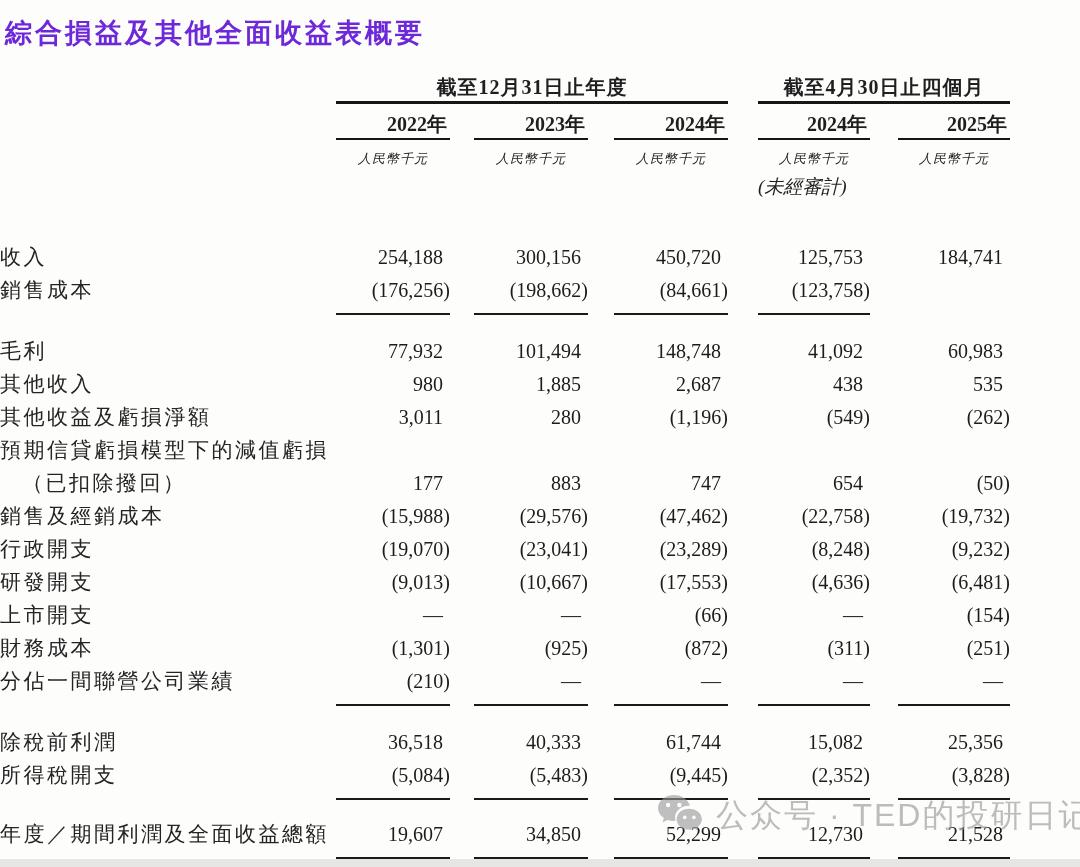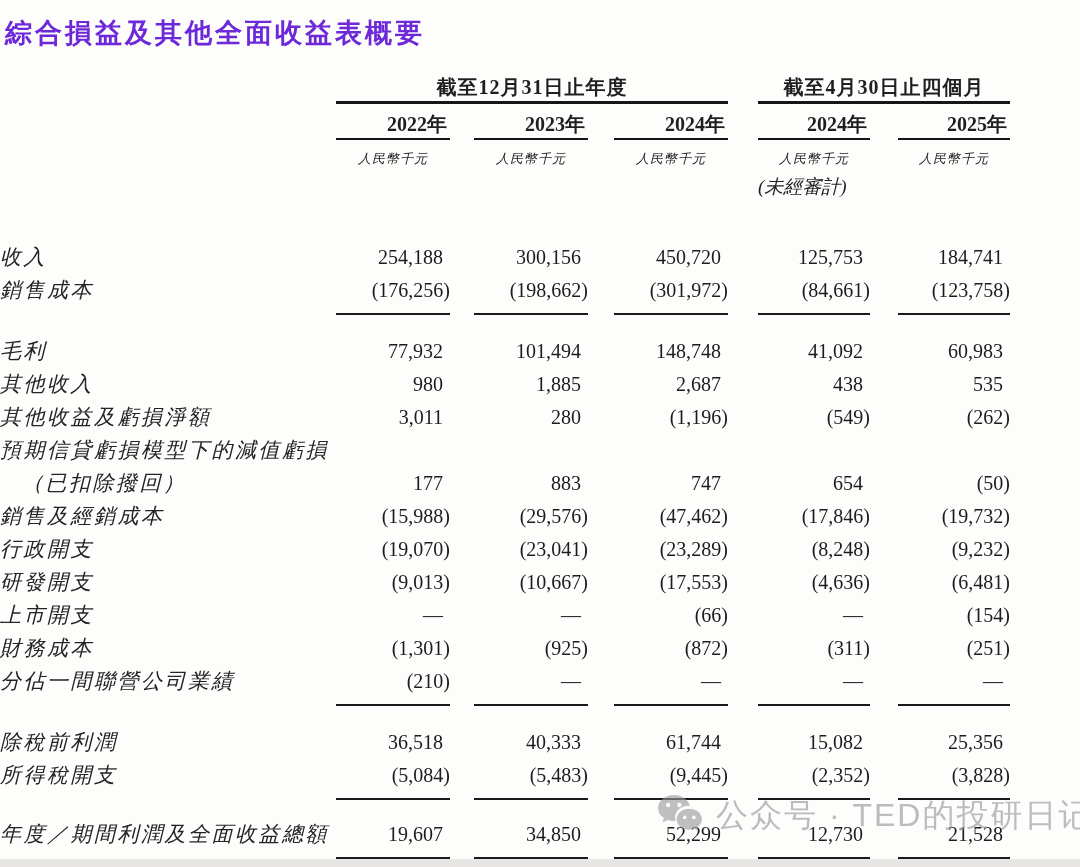--- a/index.html
+++ b/index.html
@@ -26,21 +26,21 @@
     padding:9px 3px 3px 0;border-bottom:2.5px solid #161616;line-height:22px;
   }
   .hunit{grid-row:1;font-style:italic;font-size:13px;letter-spacing:1px;text-align:center;padding-top:7px;line-height:23px;}
   .hnote{grid-row:1;font-style:italic;font-size:19px;text-align:left;padding-top:4px;line-height:25px;}
   .c2{grid-column:2}.c4{grid-column:4}.c6{grid-column:6}.c8{grid-column:8}.c10{grid-column:10}
   
   .tbody{margin-top:42px;}
   .trow{display:grid;grid-template-columns:336px 114px 24px 114px 26px 114px 30px 112px 28px 112px;}
   .tlabel{
     grid-column:1;font-size:21px;letter-spacing:2.5px;line-height:33px;
-    white-space:nowrap;color:#242424;font-style:italic;
+    white-space:nowrap;color:#242424;
   }
   .trow.indent .tlabel{padding-left:22px;}
   .tval{font-size:20px;line-height:33px;text-align:right;white-space:nowrap;color:#1c1c1c;}
   .tval.pad{padding-right:7px;}
   .trow > .tval:nth-child(2){grid-column:2}
   .trow > .tval:nth-child(3){grid-column:4}
   .trow > .tval:nth-child(4){grid-column:6}
   .trow > .tval:nth-child(5){grid-column:8}
   .trow > .tval:nth-child(6){grid-column:10}
   .trow.rule-single .tval{border-bottom:2.5px solid #1a1a1a;padding-bottom:6px;}
@@ -102,21 +102,20 @@
     <div class="tval pad">300,156</div>
     <div class="tval pad">450,720</div>
     <div class="tval pad">125,753</div>
     <div class="tval pad">184,741</div>
   </div>
 
   <div class="trow rule-single">
     <div class="tlabel">銷售成本</div>
     <div class="tval">(176,256)</div>
     <div class="tval">(198,662)</div>
-    <div class="tval">(301,972)</div>
     <div class="tval">(84,661)</div>
     <div class="tval">(123,758)</div>
   </div>
 <div class="row-gap"></div>
   <div class="trow">
     <div class="tlabel">毛利</div>
     <div class="tval pad">77,932</div>
     <div class="tval pad">101,494</div>
     <div class="tval pad">148,748</div>
     <div class="tval pad">41,092</div>
@@ -157,21 +156,21 @@
     <div class="tval pad">747</div>
     <div class="tval pad">654</div>
     <div class="tval">(50)</div>
   </div>
 
   <div class="trow">
     <div class="tlabel">銷售及經銷成本</div>
     <div class="tval">(15,988)</div>
     <div class="tval">(29,576)</div>
     <div class="tval">(47,462)</div>
-    <div class="tval">(17,846)</div>
+    <div class="tval">(22,758)</div>
     <div class="tval">(19,732)</div>
   </div>
 
   <div class="trow">
     <div class="tlabel">行政開支</div>
     <div class="tval">(19,070)</div>
     <div class="tval">(23,041)</div>
     <div class="tval">(23,289)</div>
     <div class="tval">(8,248)</div>
     <div class="tval">(9,232)</div>

